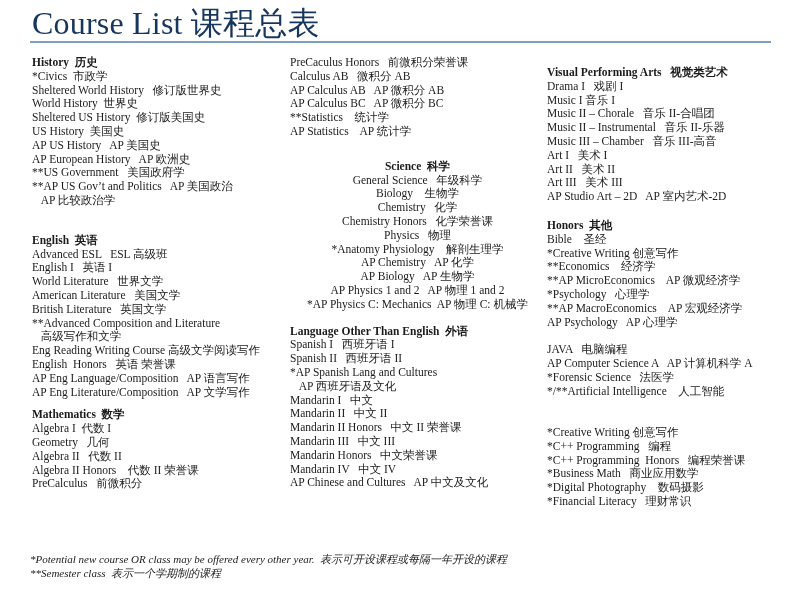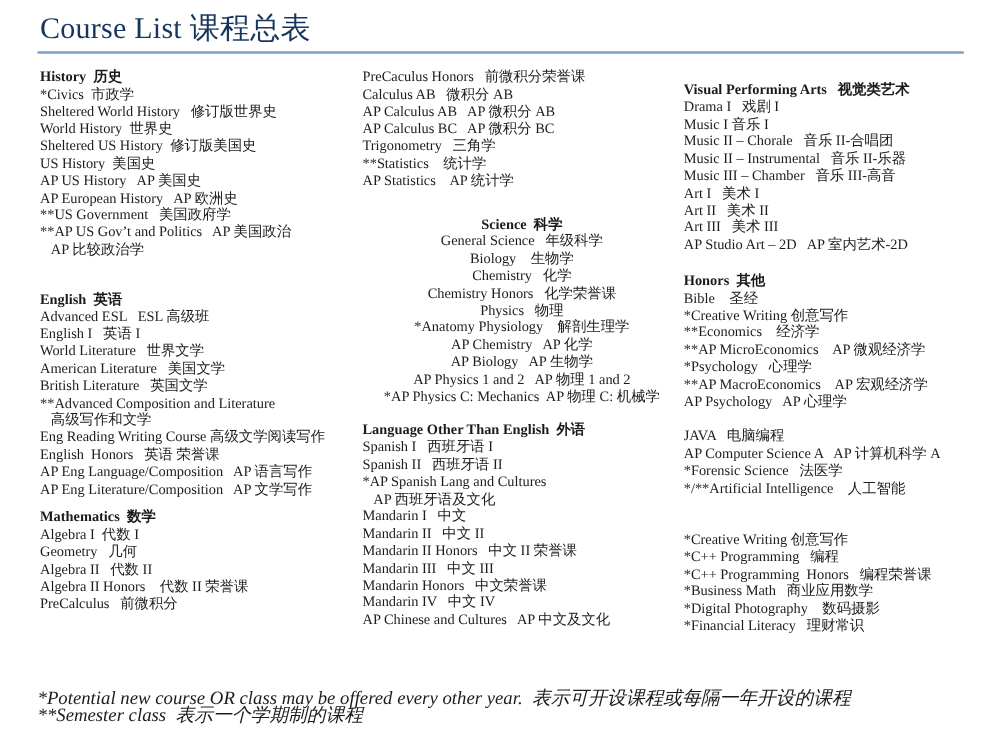--- a/index.html
+++ b/index.html
@@ -17,21 +17,21 @@
     color: #1b1b1b;
   }
   
   #header {
     position: absolute;
     left: 30px;
     top: 8px;
     width: 741px;
   }
   #page-title {
-    font-size: 24px;
+    font-size: 32px;
     line-height: 26px;
     color: #17365D;
     padding: 2px 0 5px 2px;
     letter-spacing: 0.2px;
   }
   #title-rule {
     height: 2px;
     background: #7da0c4;
     width: 100%;
   }
@@ -67,21 +67,21 @@
   }
   .item.blank {
     min-height: 13.8px;
   }
   
   #footnotes {
     position: absolute;
     left: 30px;
     top: 553px;
     width: 740px;
-    font-size: 15px;
+    font-size: 11px;
     line-height: 13.5px;
     font-style: italic;
   }
   .footnote { white-space: pre-wrap; }
 </style>
 </head>
 <body>
 
 <div id="page" data-name="course-list-page" style="color: rgb(27, 27, 27);">
 
@@ -127,21 +127,20 @@
           <div class="item" data-name="course-item">Algebra II Honors    代数 II 荣誉课</div>
           <div class="item" data-name="course-item">PreCalculus   前微积分</div>
         </div>
       </div>
       <div class="column" data-name="column-2">
         <div class="block" data-name="course-section">
           <div class="item" data-name="course-item">PreCaculus Honors   前微积分荣誉课</div>
           <div class="item" data-name="course-item">Calculus AB   微积分 AB</div>
           <div class="item" data-name="course-item">AP Calculus AB   AP 微积分 AB</div>
           <div class="item" data-name="course-item">AP Calculus BC   AP 微积分 BC</div>
-          <div class="item" data-name="course-item">Trigonometry   三角学</div>
           <div class="item" data-name="course-item">**Statistics    统计学</div>
           <div class="item" data-name="course-item">AP Statistics    AP 统计学</div>
         </div>
         <div class="block" data-name="course-section">
           <div class="heading" data-name="section-heading">Science  科学</div>
           <div class="item" data-name="course-item">General Science   年级科学</div>
           <div class="item" data-name="course-item">Biology    生物学</div>
           <div class="item" data-name="course-item">Chemistry   化学</div>
           <div class="item" data-name="course-item">Chemistry Honors   化学荣誉课</div>
           <div class="item" data-name="course-item">Physics   物理</div>

